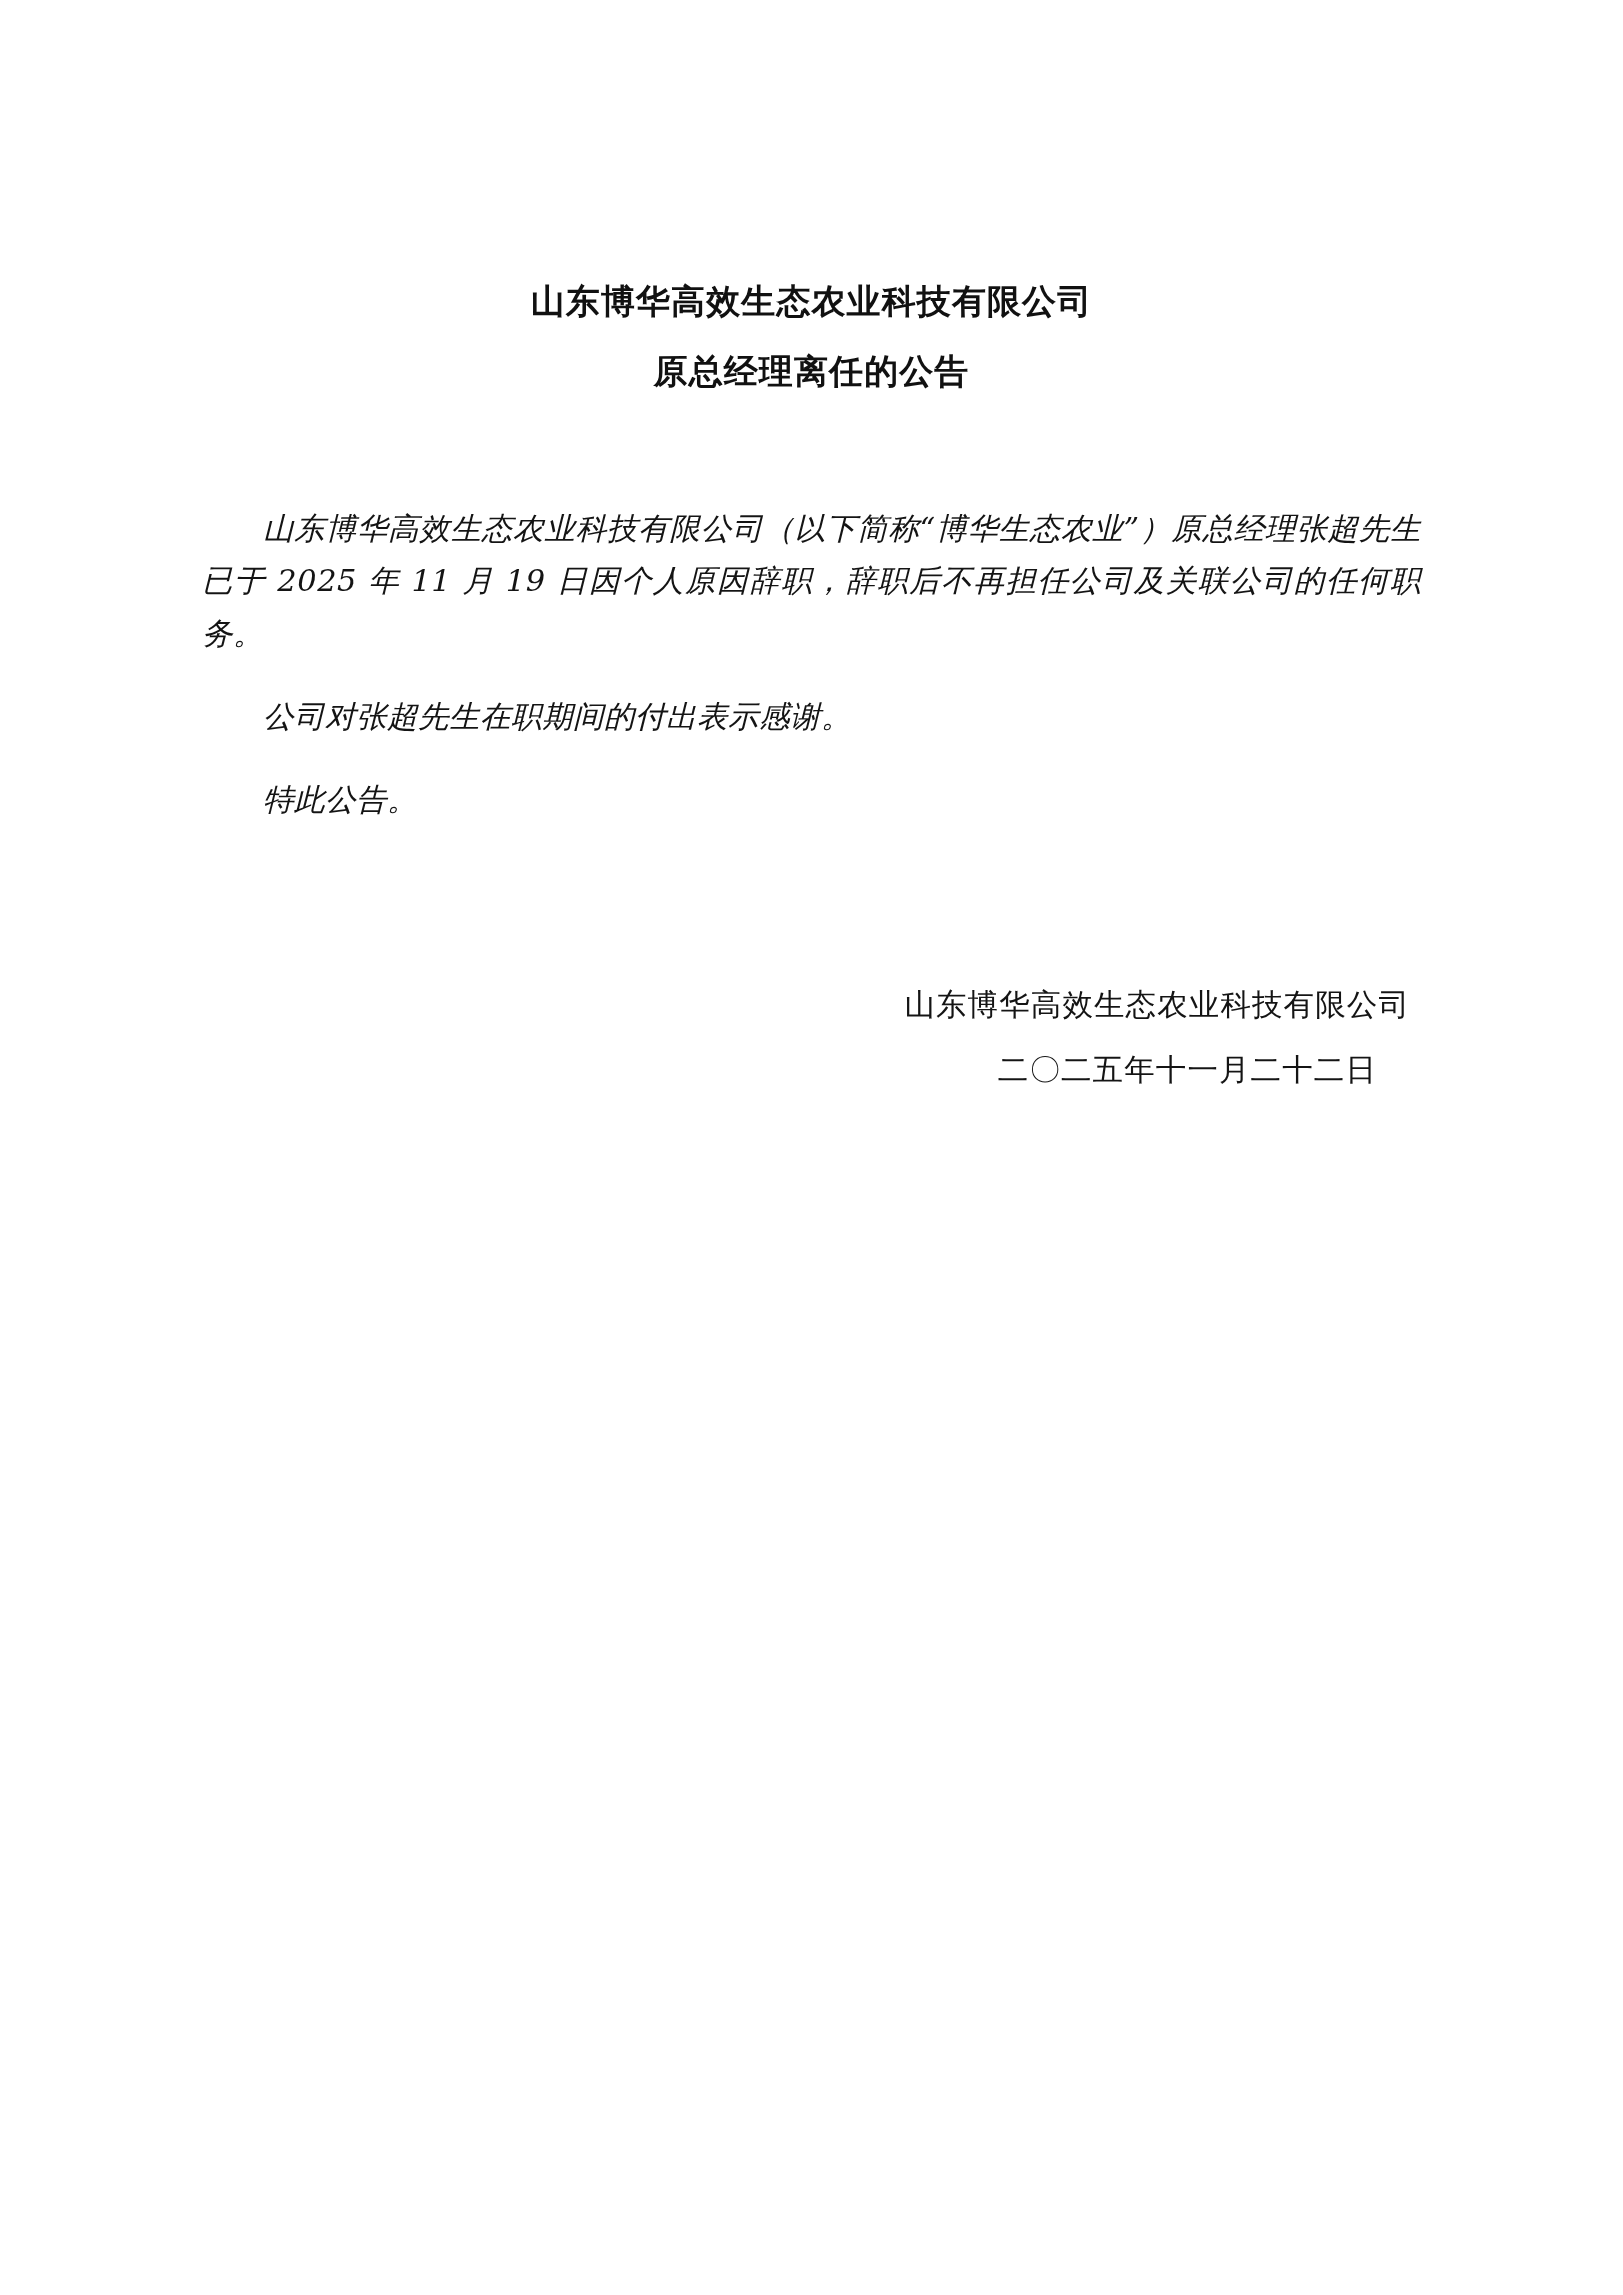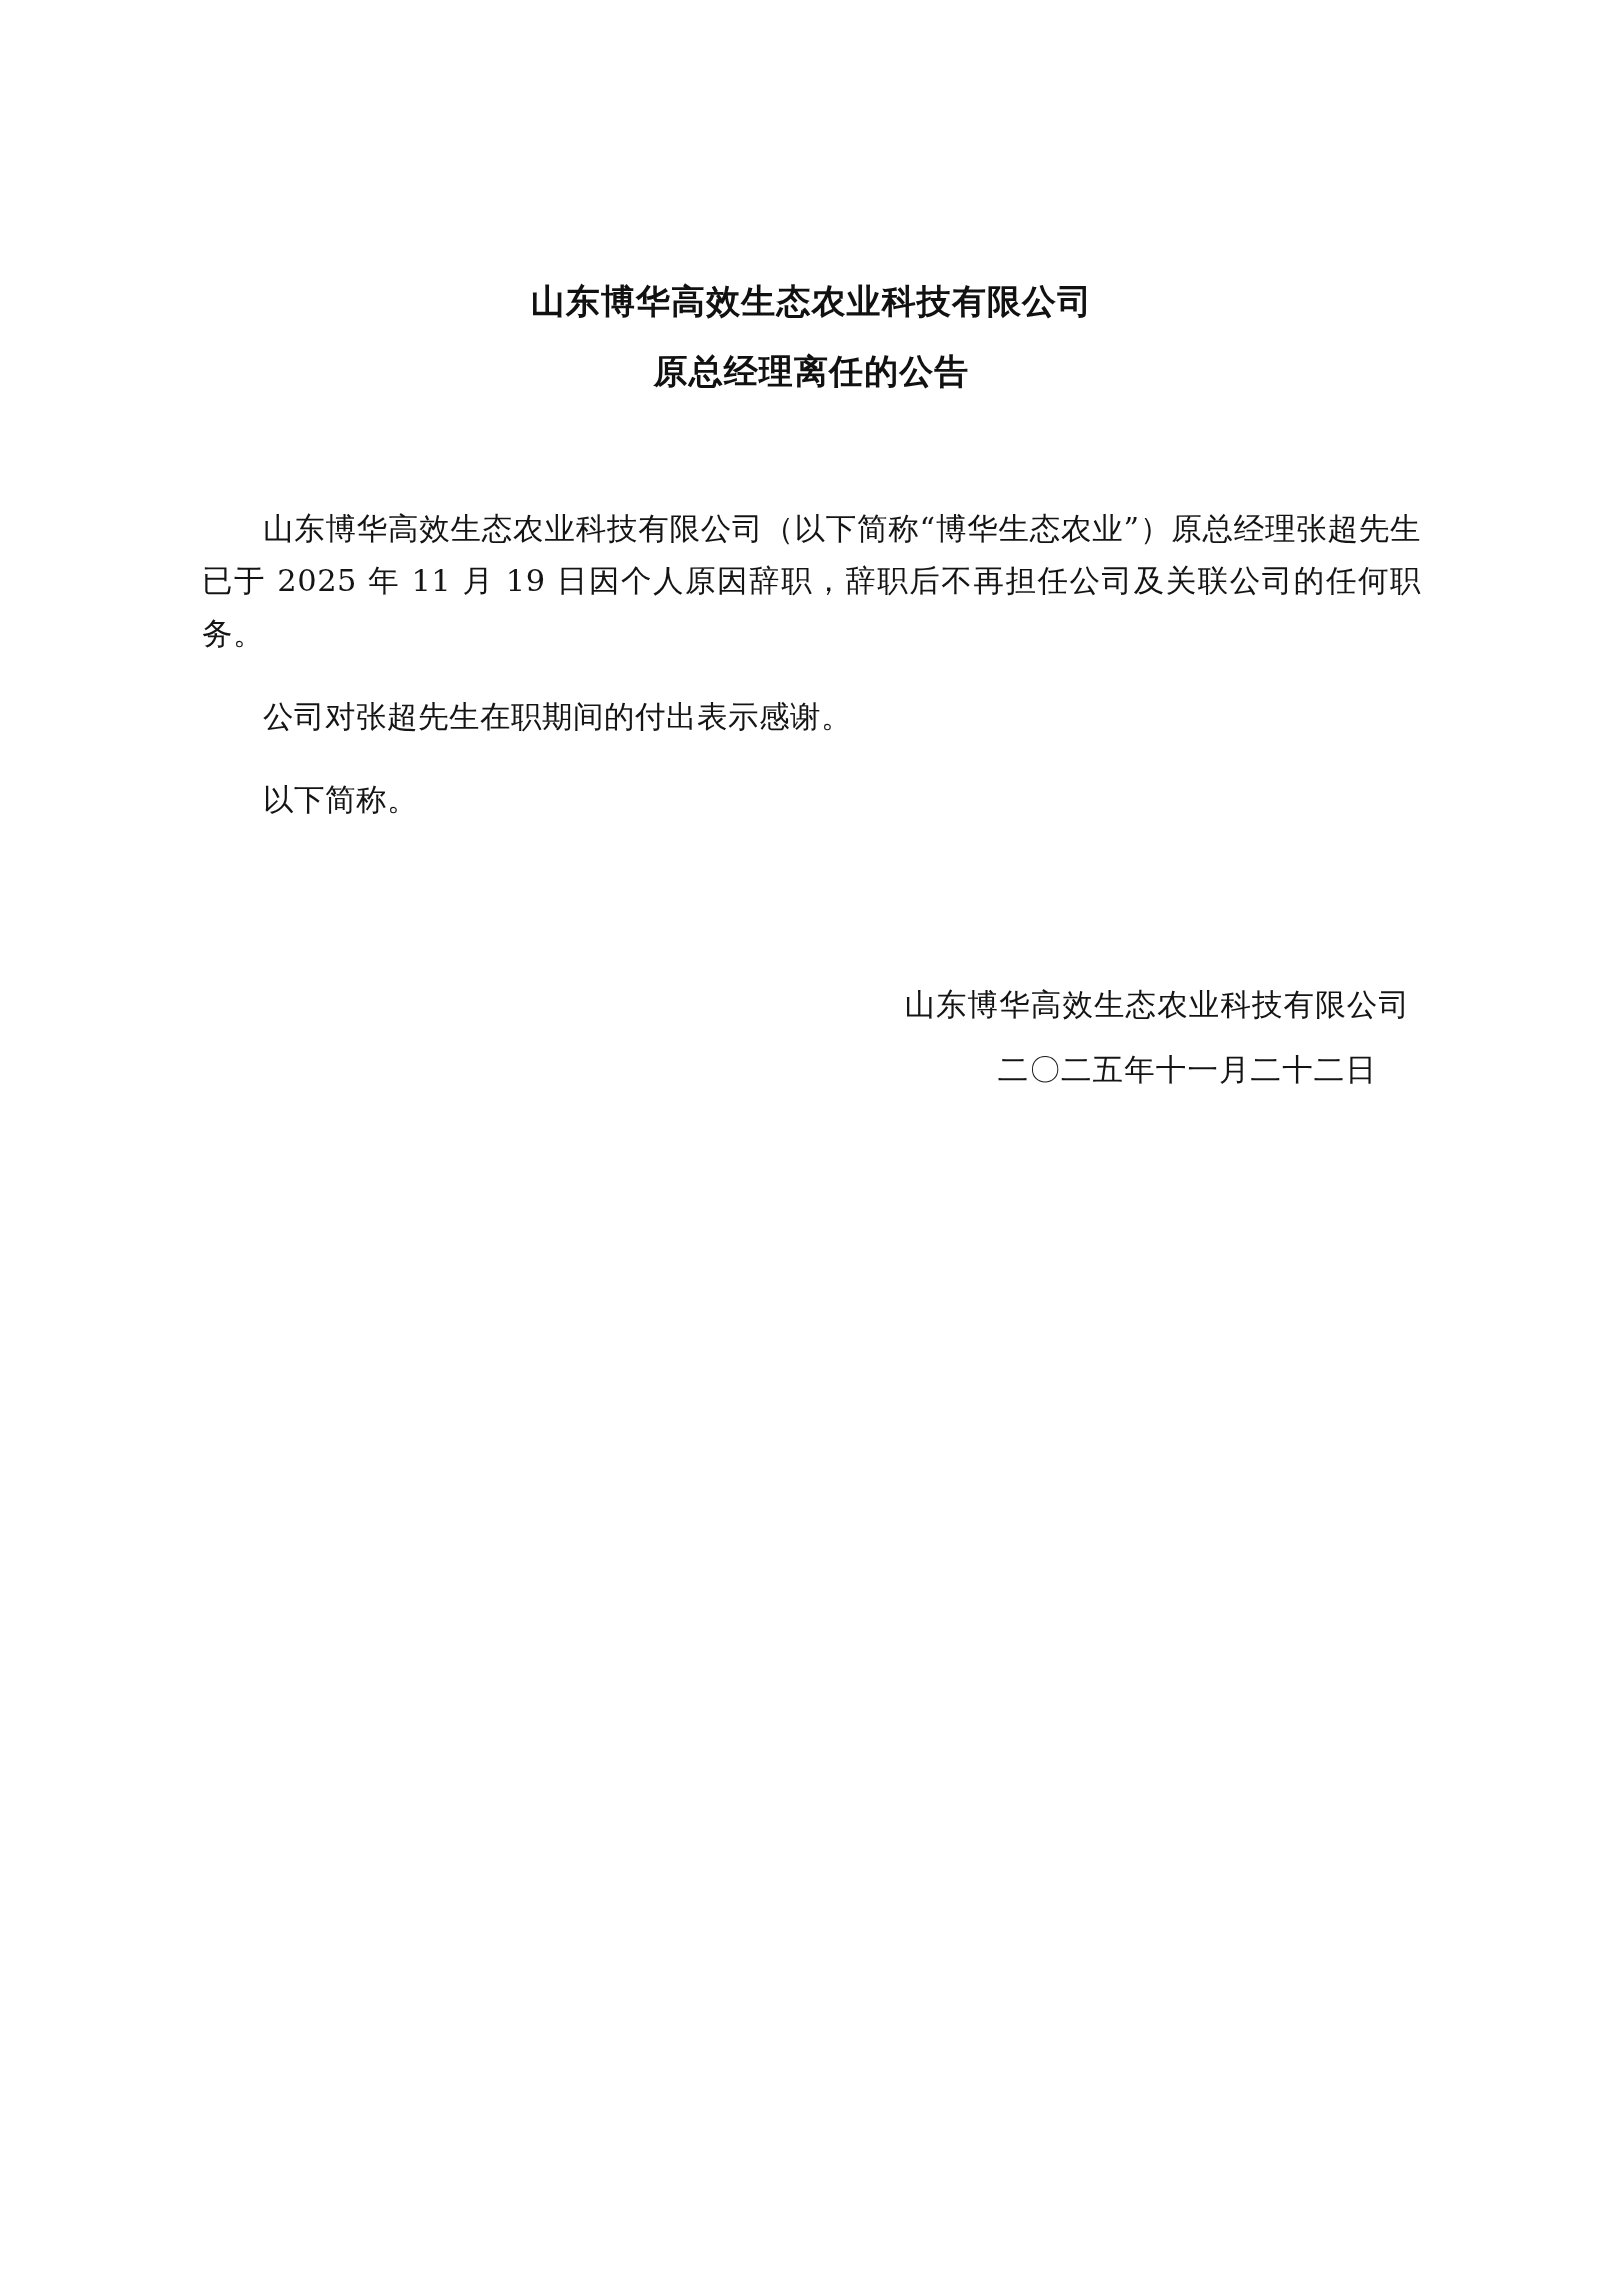--- a/index.html
+++ b/index.html
@@ -35,20 +35,21 @@
     font-weight: bold;
     line-height: 1.0;
     letter-spacing: 1.1px;
     color: #111111;
   }
   .title-line.second {
     margin-top: 36px;
   }
   .body-block {
     margin-top: 115px;
+    font-style: italic;
   }
   .para {
     font-size: 30.5px;
     line-height: 1.72;
     text-align: justify;
     text-justify: inter-ideograph;
     text-indent: 61px;
     letter-spacing: 0.5px;
     color: #141414;
   }
@@ -81,21 +82,21 @@
   <div class="content">
 
     <div class="title-block">
       <div class="title-line">山东博华高效生态农业科技有限公司</div>
       <div class="title-line second">原总经理离任的公告</div>
     </div>
 
     <div class="body-block">
       <p class="para first">山东博华高效生态农业科技有限公司（以下简称“博华生态农业”）原总经理张超先生已于 2025 年 11 月 19 日因个人原因辞职，辞职后不再担任公司及关联公司的任何职务。</p>
       <p class="para">公司对张超先生在职期间的付出表示感谢。</p>
-      <p class="para">以下简称。</p>
+      <p class="para">特此公告。</p>
     </div>
 
     <div class="signature-block">
       <div class="sig-line">山东博华高效生态农业科技有限公司</div>
       <div class="sig-line date">二〇二五年十一月二十二日</div>
     </div>
 
   </div>
 </div>
 

